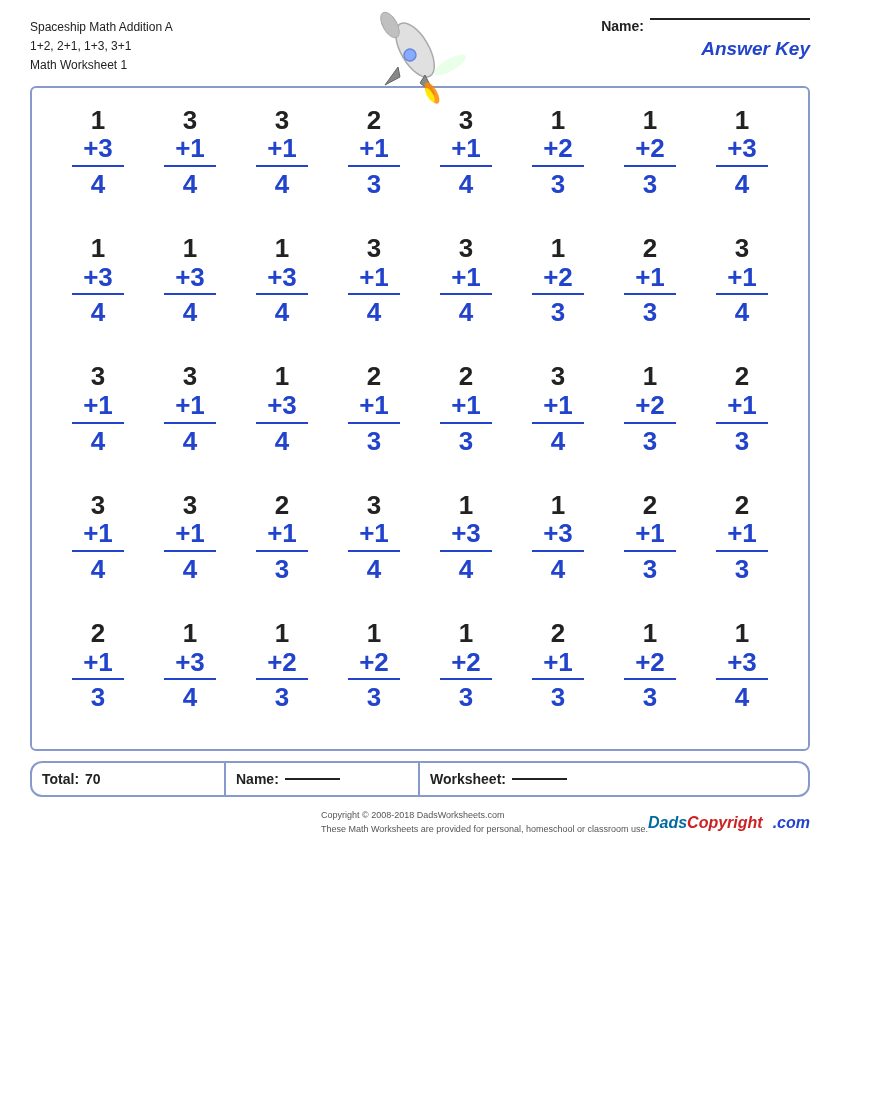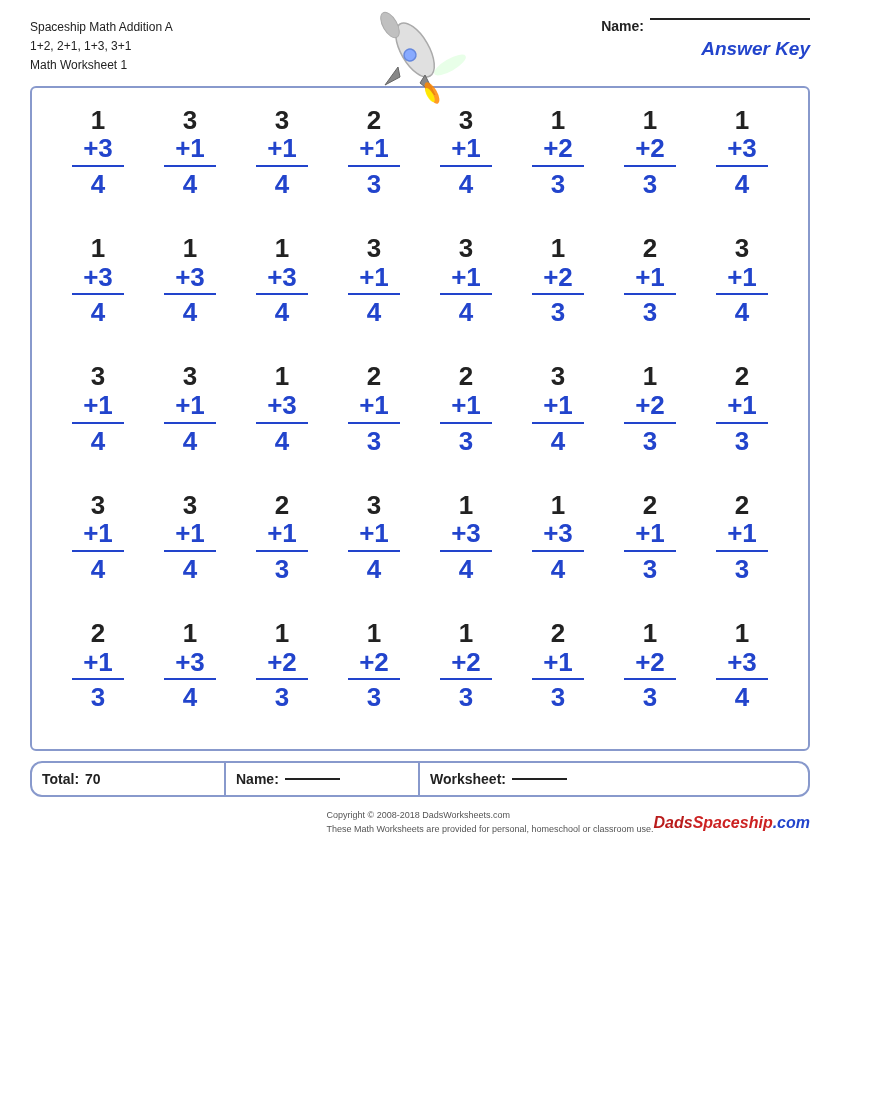--- a/index.html
+++ b/index.html
@@ -164,29 +164,30 @@
       line-height: 1.5;
     }
 
     .brand-logo {
       font-size: 16px;
       font-weight: bold;
       font-style: italic;
     }
 
     .brand-logo .dads {
-      color: #b91c1c;
+      color: #0369a1;
     }
 
     .brand-logo .worksheets {
       color: #cc2222;
     }
 
     .brand-logo .com {
       color: #2244cc;
+      margin-left: 10px;
     }
 
     
     .rocket-container {
       position: absolute;
       top: 5px;
       left: 350px;
       width: 120px;
       height: 110px;
     }
@@ -453,16 +454,16 @@
       <span class="footer-line"></span>
     </div>
   </div>
 
   <div class="copyright">
     <div class="copyright-text">
       <div>Copyright © 2008-2018 DadsWorksheets.com</div>
       <div>These Math Worksheets are provided for personal, homeschool or classroom use.</div>
     </div>
     <div class="brand-logo">
-      <span class="dads">Dads</span><span class="worksheets">Spaceship</span><span class="com">.com</span>
+      <span class="dads">Dads</span><span class="worksheets">Copyright</span><span class="com">.com</span>
     </div>
   </div>
 </div>
 
 </body></html>

